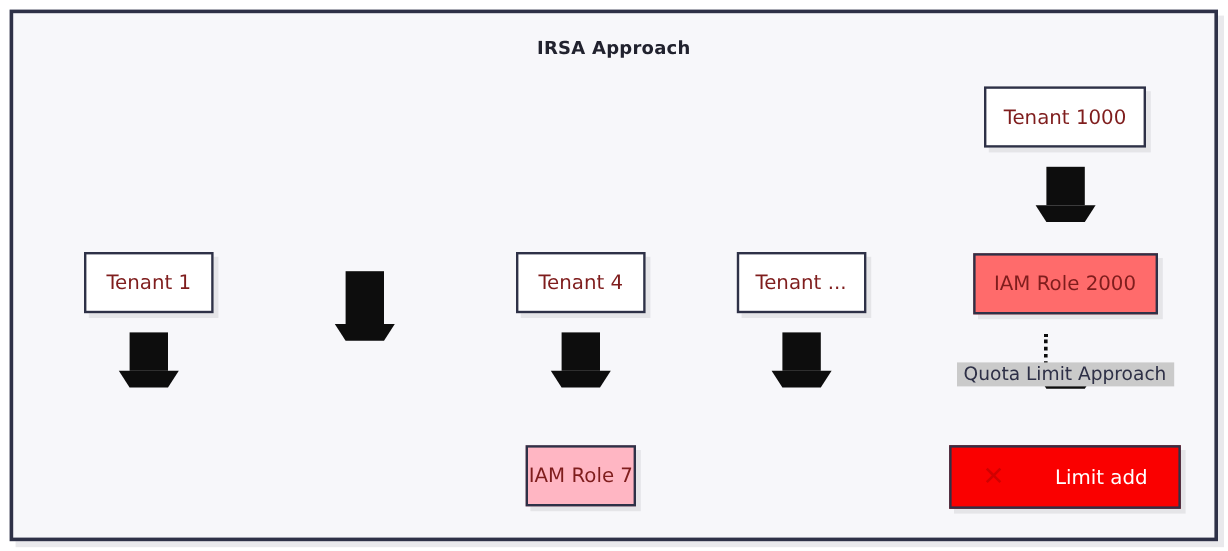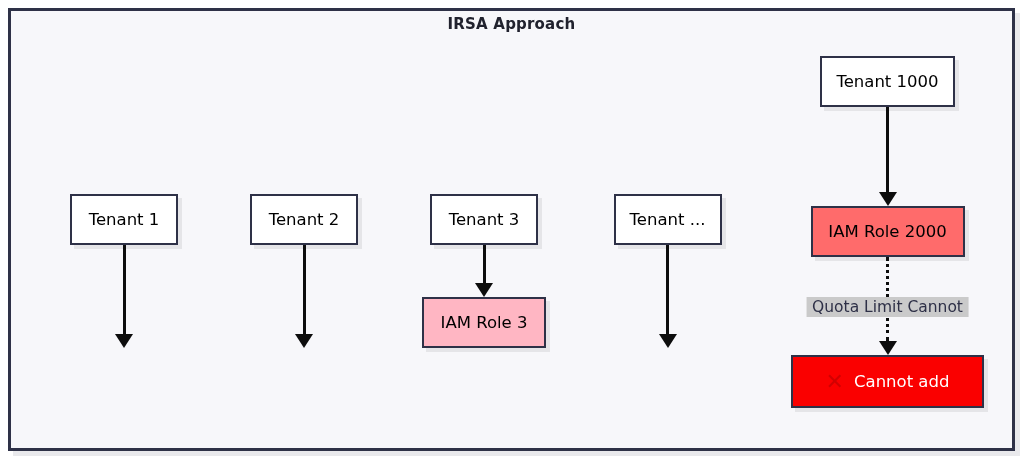--- a/index.html
+++ b/index.html
@@ -1,15 +1,15 @@
 <!DOCTYPE html>
 <html><head>
 <meta charset="utf-8">
 <style>
-  * { margin:0; padding:0; box-sizing:border-box; }
+  * { margin:0; padding:16px; box-sizing:border-box; }
   html,body { width:1023px; height:459px; background:#ffffff; overflow:hidden;
               font-family:"DejaVu Sans", sans-serif; }
 
   .frame {
     position:absolute; left:8px; top:8px; width:1007px; height:443px;
     background:#f7f7fa;
     border:3px solid #2e3147;
     box-shadow:5px 5px 0 #e9e9ec;
   }
   .title {
@@ -18,21 +18,21 @@
     letter-spacing:0.2px;
   }
 
   .col {
     position:absolute; top:183px; height:154px;
     display:flex; flex-direction:column; align-items:center;
   }
   .node {
     display:flex; align-items:center; justify-content:center;
     border:2.5px solid #2e3147;
-    font-size:16.5px; color:#000000; font-weight:500;
+    font-size:16.5px; color:#7f1d1d; font-weight:500;
     box-shadow:4px 4px 0 rgba(100,100,110,0.12);
     white-space:nowrap;
   }
   .tenant { width:108px; height:51px; background:#ffffff; }
   .role   { width:100%;  height:51px; background:#ffb6c3; }
 
   .arrow { flex:1; display:flex; flex-direction:column; align-items:center; }
   .shaft { flex:1; width:3px; background:#0d0d0d; }
   .shaft.dotted { background:none; width:0; border-left:3px dotted #0d0d0d; }
   .head {
@@ -75,54 +75,53 @@
 
   <div class="col col1">
     <div class="node tenant">Tenant 1</div>
     <div class="arrow">
       <div class="shaft"></div>
       <div class="head"></div>
     </div>
   </div>
 
   <div class="col col2">
-    <div class="node tenant">Tenant 2</div>
     <div class="arrow">
       <div class="shaft"></div>
       <div class="head"></div>
     </div>
   </div>
 
   <div class="col col3">
-    <div class="node tenant">Tenant 3</div>
+    <div class="node tenant">Tenant 4</div>
     <div class="arrow">
       <div class="shaft"></div>
       <div class="head"></div>
     </div>
-    <div class="node role">IAM Role 3</div>
+    <div class="node role">IAM Role 7</div>
   </div>
 
   <div class="col col4">
     <div class="node tenant">Tenant ...</div>
     <div class="arrow">
       <div class="shaft"></div>
       <div class="head"></div>
     </div>
   </div>
 
   <div class="col5">
     <div class="node tenant-big">Tenant 1000</div>
     <div class="arrow a1">
       <div class="shaft"></div>
       <div class="head"></div>
     </div>
     <div class="node role-big">IAM Role 2000</div>
     <div class="arrow a2">
       <div class="shaft dotted"></div>
-      <div class="quota-label">Quota Limit Cannot</div>
+      <div class="quota-label">Quota Limit Approach</div>
       <div class="head"></div>
     </div>
     <div class="node cannot">
       <span class="cross">✕</span>
-      <span>Cannot add</span>
+      <span>Limit add</span>
     </div>
   </div>
 </div>
 
 </body></html>

